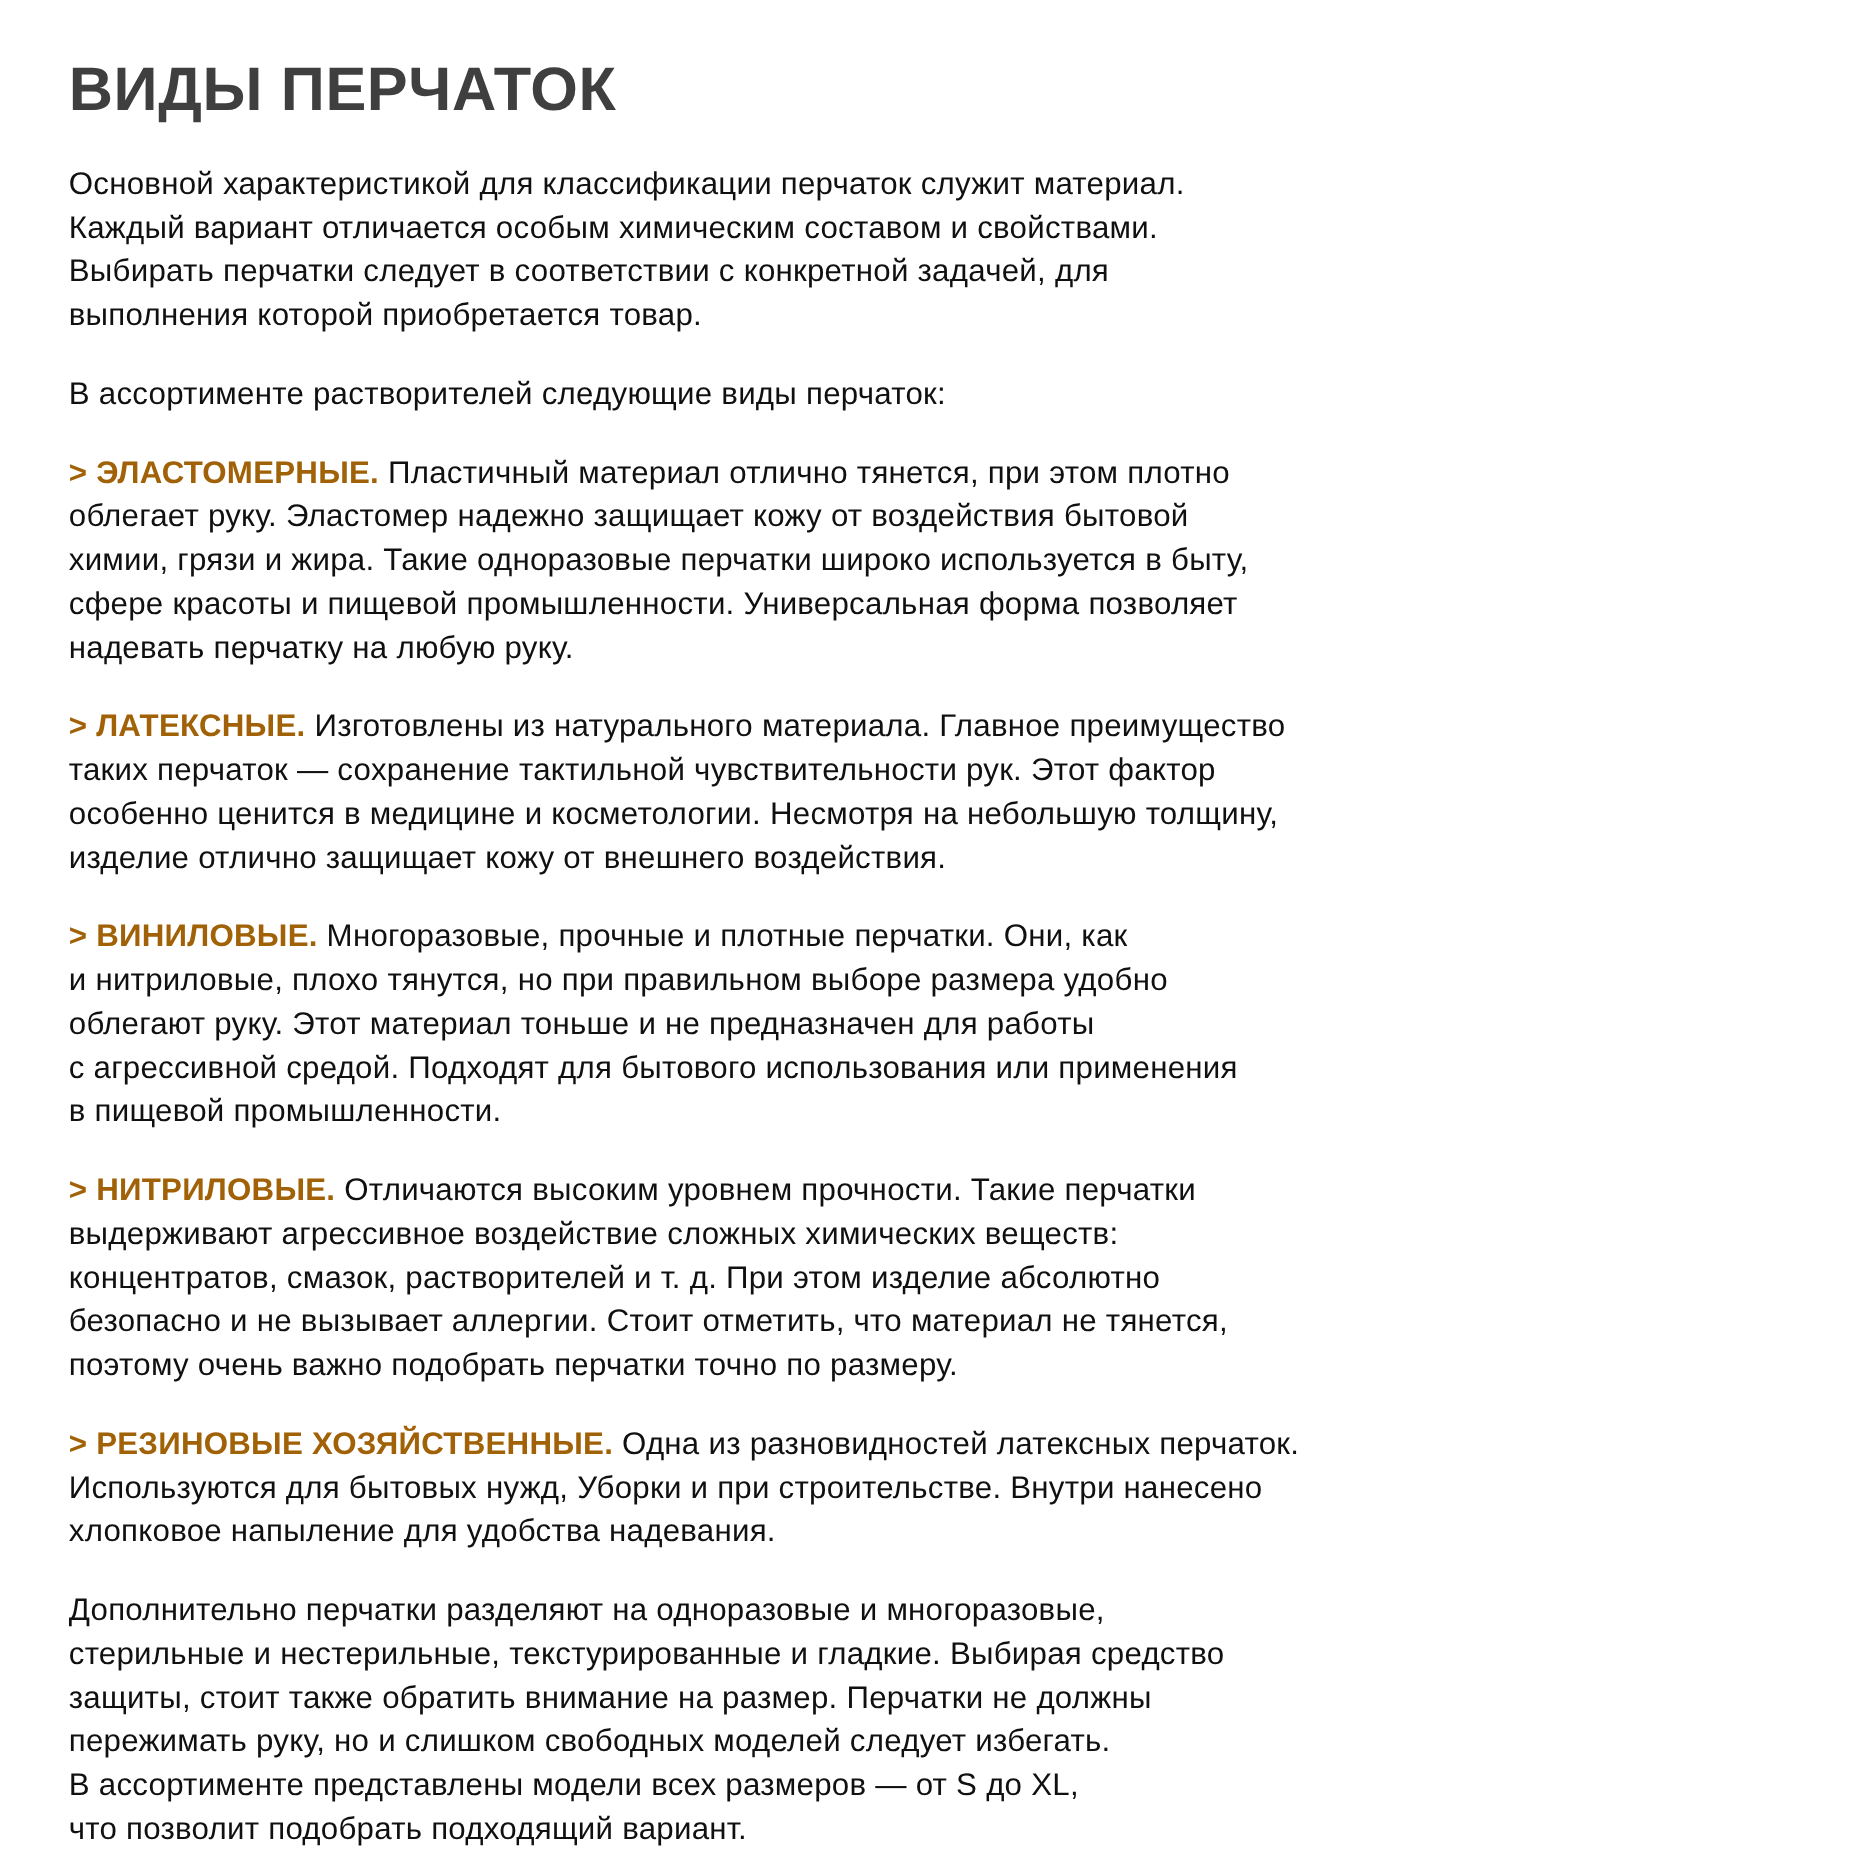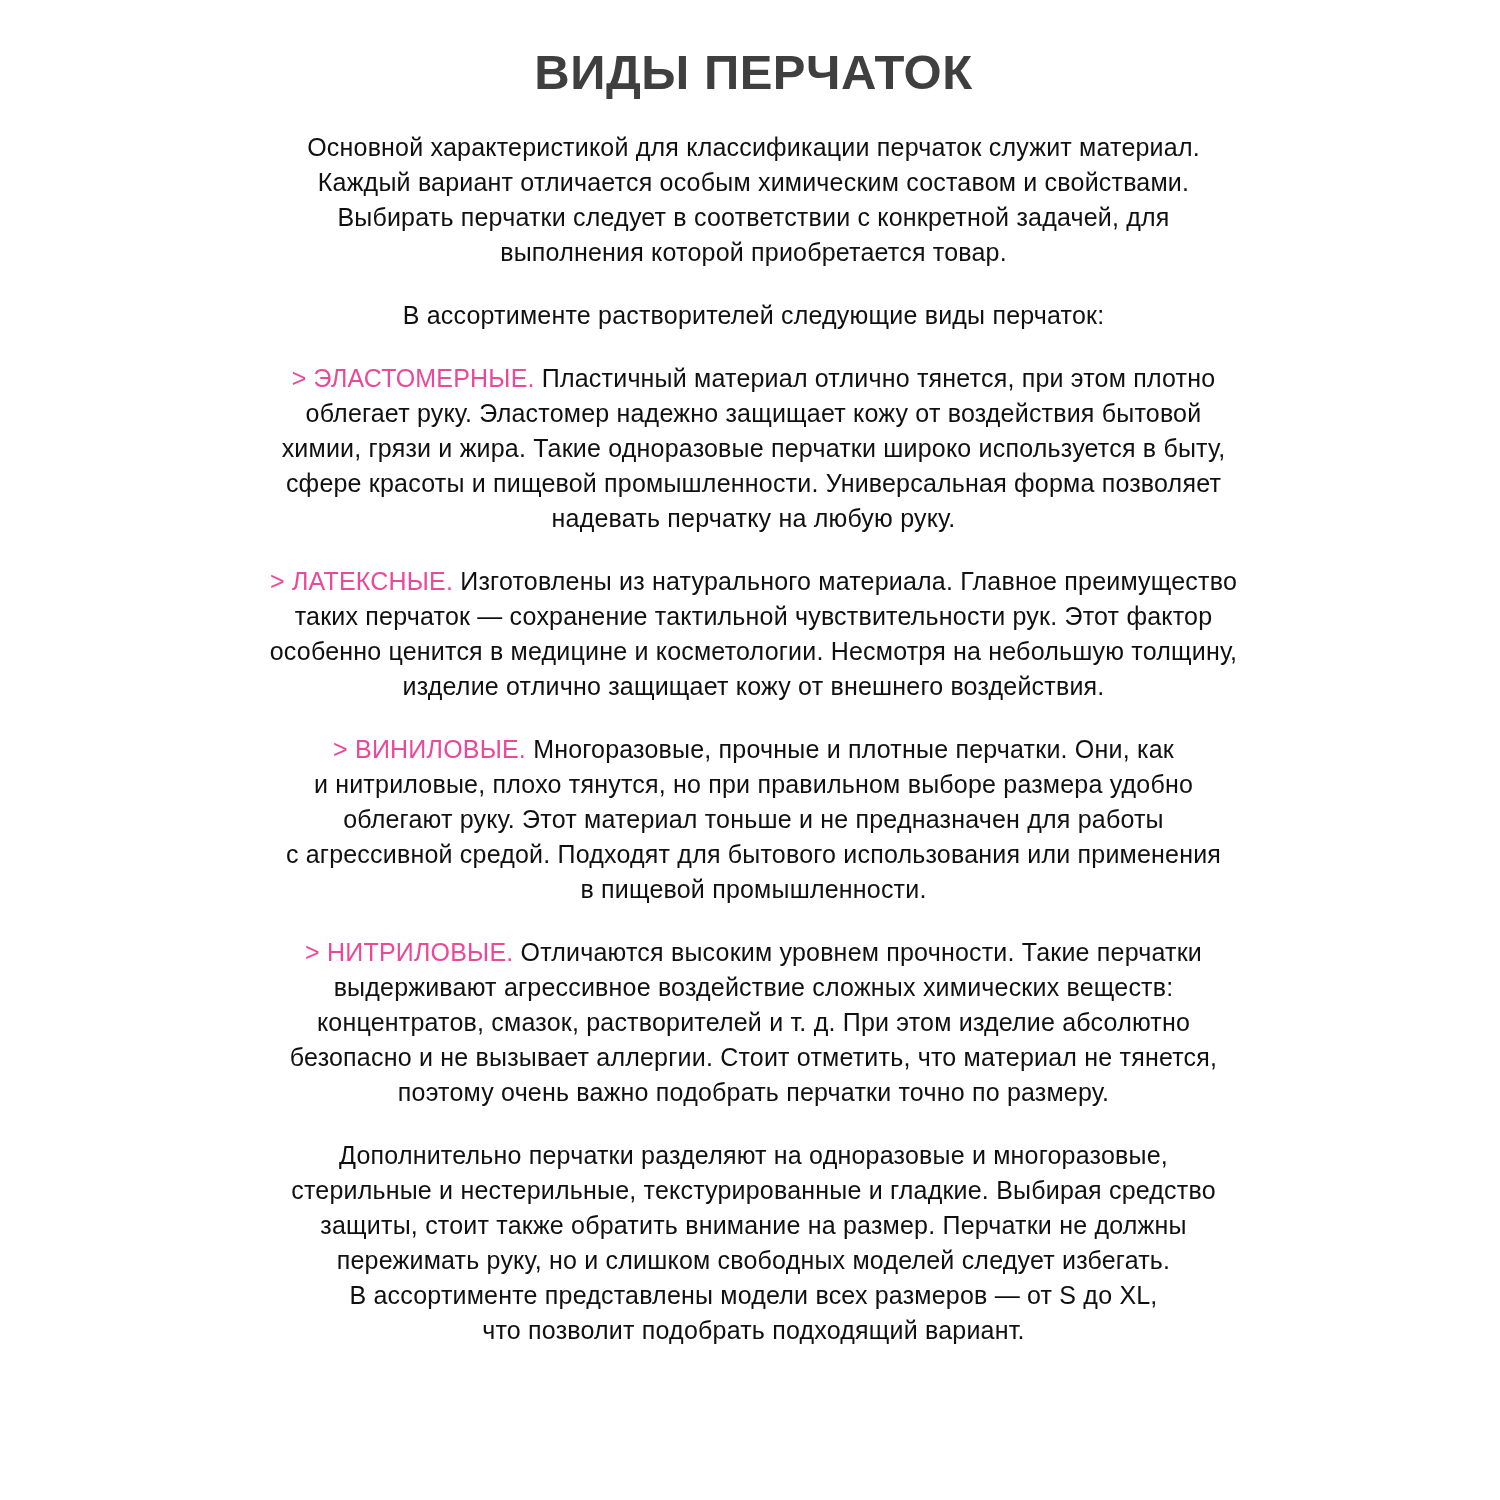--- a/index.html
+++ b/index.html
@@ -13,41 +13,40 @@
     font-family: "Liberation Sans", sans-serif;
     color: #101010;
     overflow: hidden;
   }
   .page {
     box-sizing: border-box;
     width: 1500px;
     height: 1404px;
     padding: 44px 48px 0 55px;
     background: #ffffff;
-    text-align: center;
   }
   .page-title {
     margin: 0 0 30px 0;
     font-size: 49px;
     line-height: 56px;
     font-weight: bold;
     letter-spacing: 0.5px;
     color: #3f3f3f;
   }
   .para {
     margin: 0 0 28px 0;
     font-size: 25px;
     line-height: 35px;
     letter-spacing: 0.2px;
     color: #101010;
     white-space: pre-line; 
   }
   .para strong {
-    font-weight: normal;
-    color: #ec4899;
+    font-weight: bold;
+    color: #a16207;
   }
 </style>
 </head>
 <body>
 
 <div class="page">
 
   <h1 class="page-title">ВИДЫ ПЕРЧАТОК</h1>
 
   <p class="para">Основной характеристикой для классификации перчаток служит материал.
@@ -73,20 +72,23 @@
 облегают руку. Этот материал тоньше и не предназначен для работы
 с агрессивной средой. Подходят для бытового использования или применения
 в пищевой промышленности.</span></p>
 
   <p class="para"><strong>&gt; НИТРИЛОВЫЕ. </strong><span>Отличаются высоким уровнем прочности. Такие перчатки
 выдерживают агрессивное воздействие сложных химических веществ:
 концентратов, смазок, растворителей и т. д. При этом изделие абсолютно
 безопасно и не вызывает аллергии. Стоит отметить, что материал не тянется,
 поэтому очень важно подобрать перчатки точно по размеру.</span></p>
 
+  <p class="para"><strong>&gt; РЕЗИНОВЫЕ ХОЗЯЙСТВЕННЫЕ. </strong><span>Одна из разновидностей латексных перчаток.
+Используются для бытовых нужд, Уборки и при строительстве. Внутри нанесено
+хлопковое напыление для удобства надевания.</span></p>
 
   <p class="para">Дополнительно перчатки разделяют на одноразовые и многоразовые,
 стерильные и нестерильные, текстурированные и гладкие. Выбирая средство
 защиты, стоит также обратить внимание на размер. Перчатки не должны
 пережимать руку, но и слишком свободных моделей следует избегать.
 В ассортименте представлены модели всех размеров — от S до XL,
 что позволит подобрать подходящий вариант.</p>
 
 </div>
 

